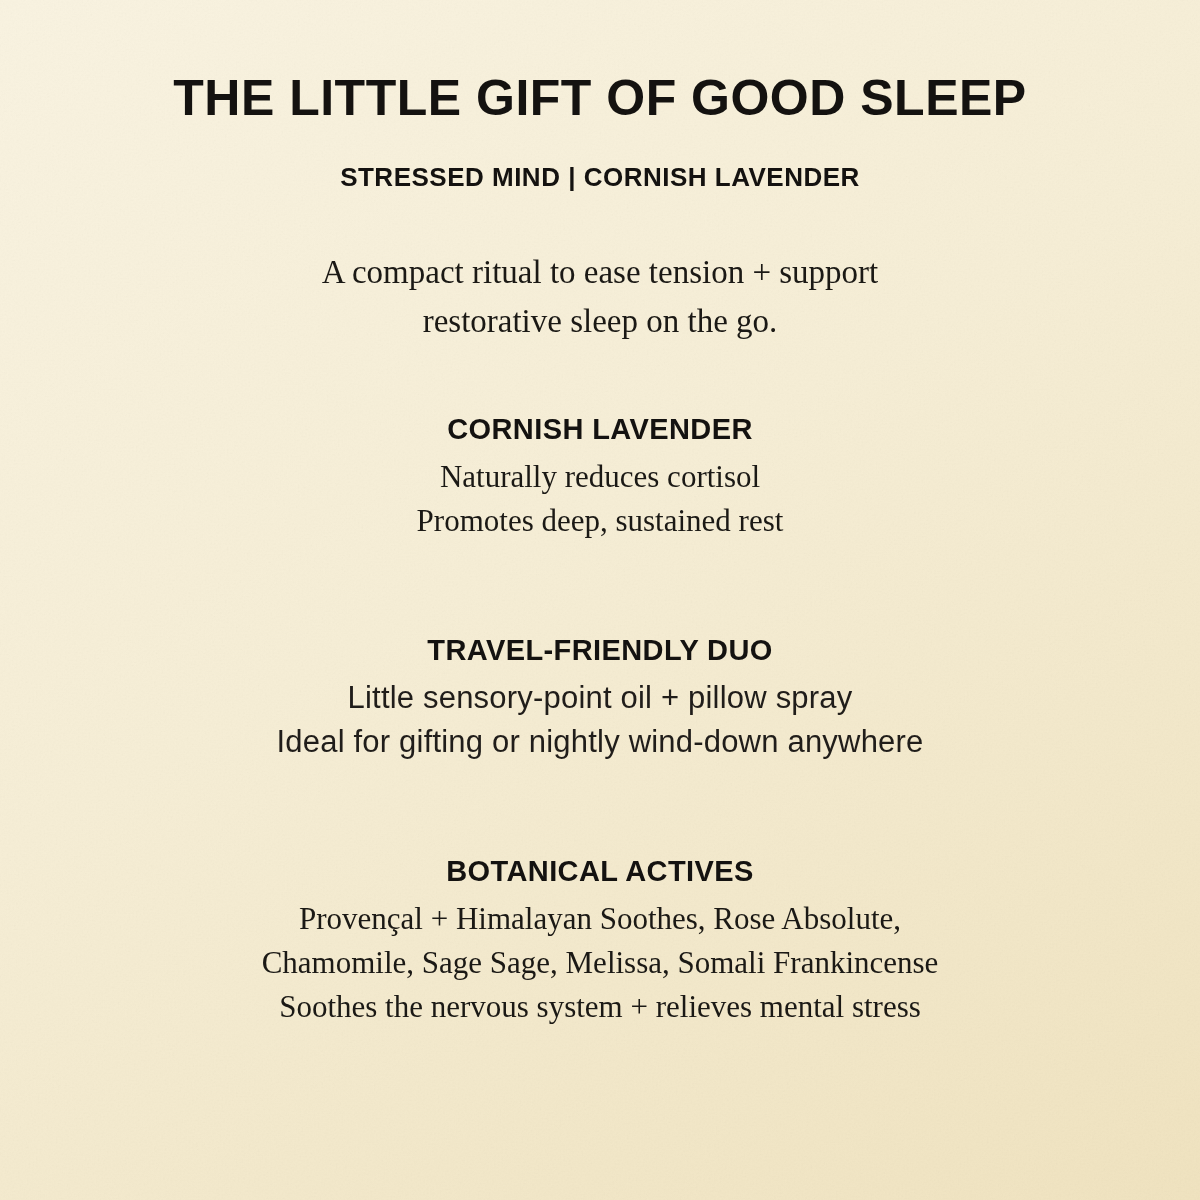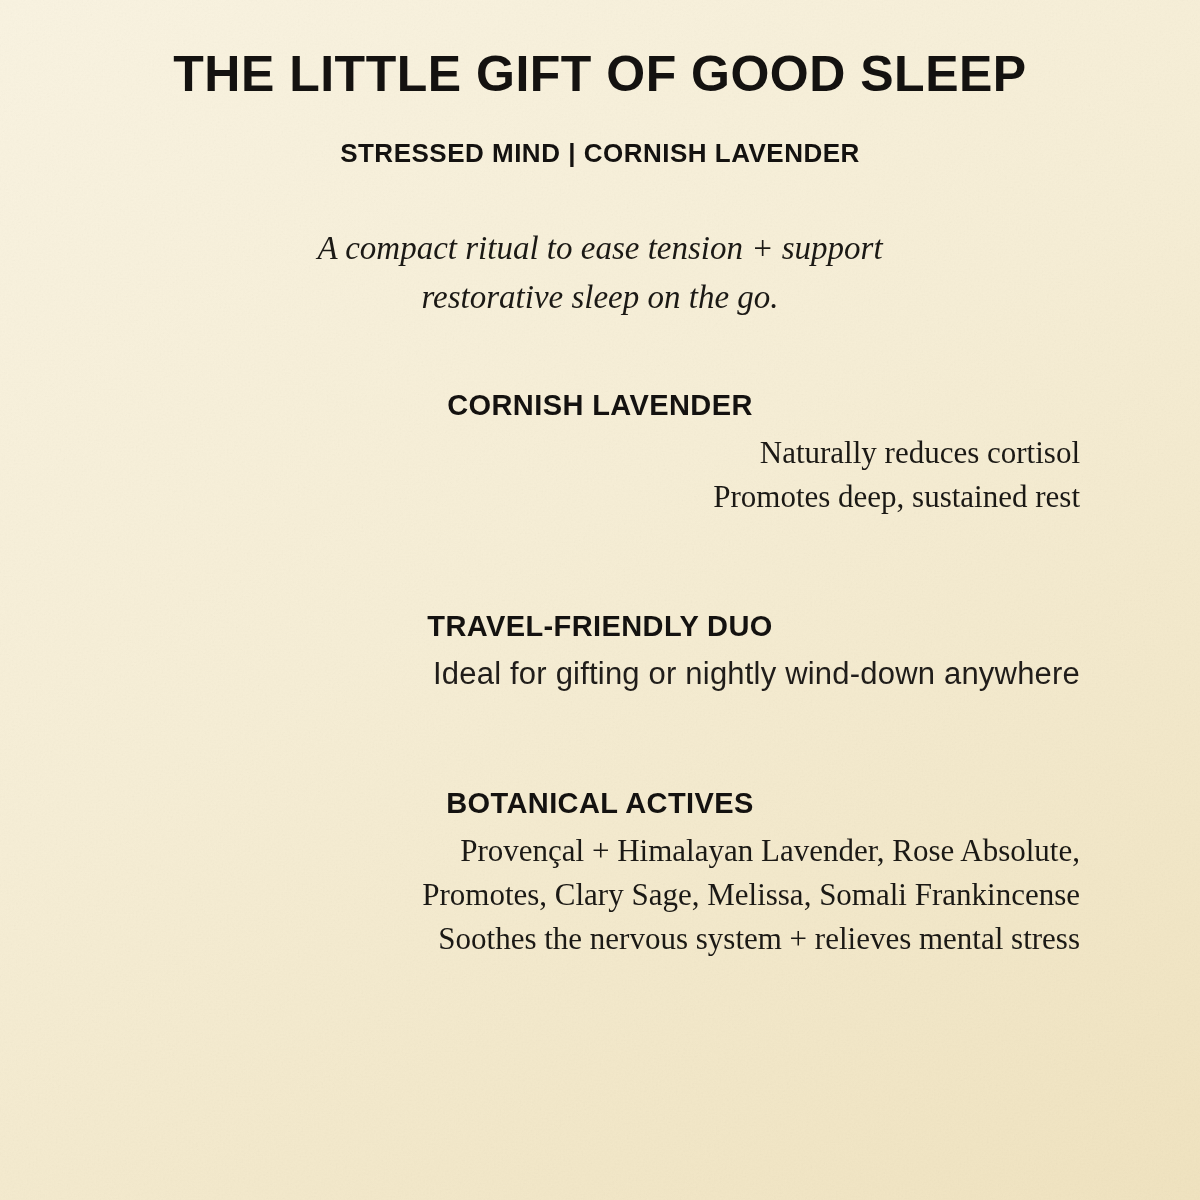--- a/index.html
+++ b/index.html
@@ -23,21 +23,21 @@
   }
   main.card {
     position: relative;
     width: 1200px;
     height: 1200px;
     text-align: center;
     z-index: 1;
   }
   h1.title {
     margin: 0;
-    padding-top: 44px;
+    padding-top: 68px;
     font-size: 50px;
     line-height: 60px;
     font-weight: 700;
     letter-spacing: 0.5px;
     color: #141210;
   }
   h2.subtitle {
     margin: 26px 0 0 0;
     font-size: 26px;
     line-height: 47px;
@@ -46,21 +46,20 @@
     color: #141210;
   }
   p.intro {
     margin: 47px auto 0 auto;
     max-width: 820px;
     font-family: "Liberation Serif", serif;
     font-size: 33px;
     line-height: 49px;
     font-weight: 400;
     color: #1b1915;
-    font-style: italic;
   }
   section.feature {
     margin-top: 90px;
   }
   section.feature.first {
     margin-top: 66px;
   }
   h3.feature-heading {
     margin: 0;
     font-size: 29px;
@@ -71,21 +70,20 @@
   }
   .feature-body {
     margin-top: 8px;
   }
   p.feature-line {
     margin: 0 auto;
     max-width: 960px;
     font-size: 31px;
     line-height: 44px;
     color: #1b1915;
-    text-align: right;
   }
   p.feature-line.serif {
     font-family: "Liberation Serif", serif;
   }
   p.feature-line.sans {
     font-family: "Liberation Sans", sans-serif;
     font-weight: 400;
     letter-spacing: 0.2px;
     color: #201d1a;
   }
@@ -119,27 +117,28 @@
     <h3 class="feature-heading">CORNISH LAVENDER</h3>
     <div class="feature-body">
       <p class="feature-line serif">Naturally reduces cortisol</p>
       <p class="feature-line serif">Promotes deep, sustained rest</p>
     </div>
   </section>
 
   <section class="feature">
     <h3 class="feature-heading">TRAVEL-FRIENDLY DUO</h3>
     <div class="feature-body">
+      <p class="feature-line sans">Little sensory-point oil + pillow spray</p>
       <p class="feature-line sans">Ideal for gifting or nightly wind-down anywhere</p>
     </div>
   </section>
 
 
   <section class="feature">
     <h3 class="feature-heading">BOTANICAL ACTIVES</h3>
     <div class="feature-body">
-      <p class="feature-line serif">Provençal + Himalayan Lavender, Rose Absolute,</p>
-      <p class="feature-line serif">Promotes, Clary Sage, Melissa, Somali Frankincense</p>
+      <p class="feature-line serif">Provençal + Himalayan Soothes, Rose Absolute,</p>
+      <p class="feature-line serif">Chamomile, Sage Sage, Melissa, Somali Frankincense</p>
       <p class="feature-line serif">Soothes the nervous system + relieves mental stress</p>
     </div>
   </section>
 
 </main>
 
 </body></html>

